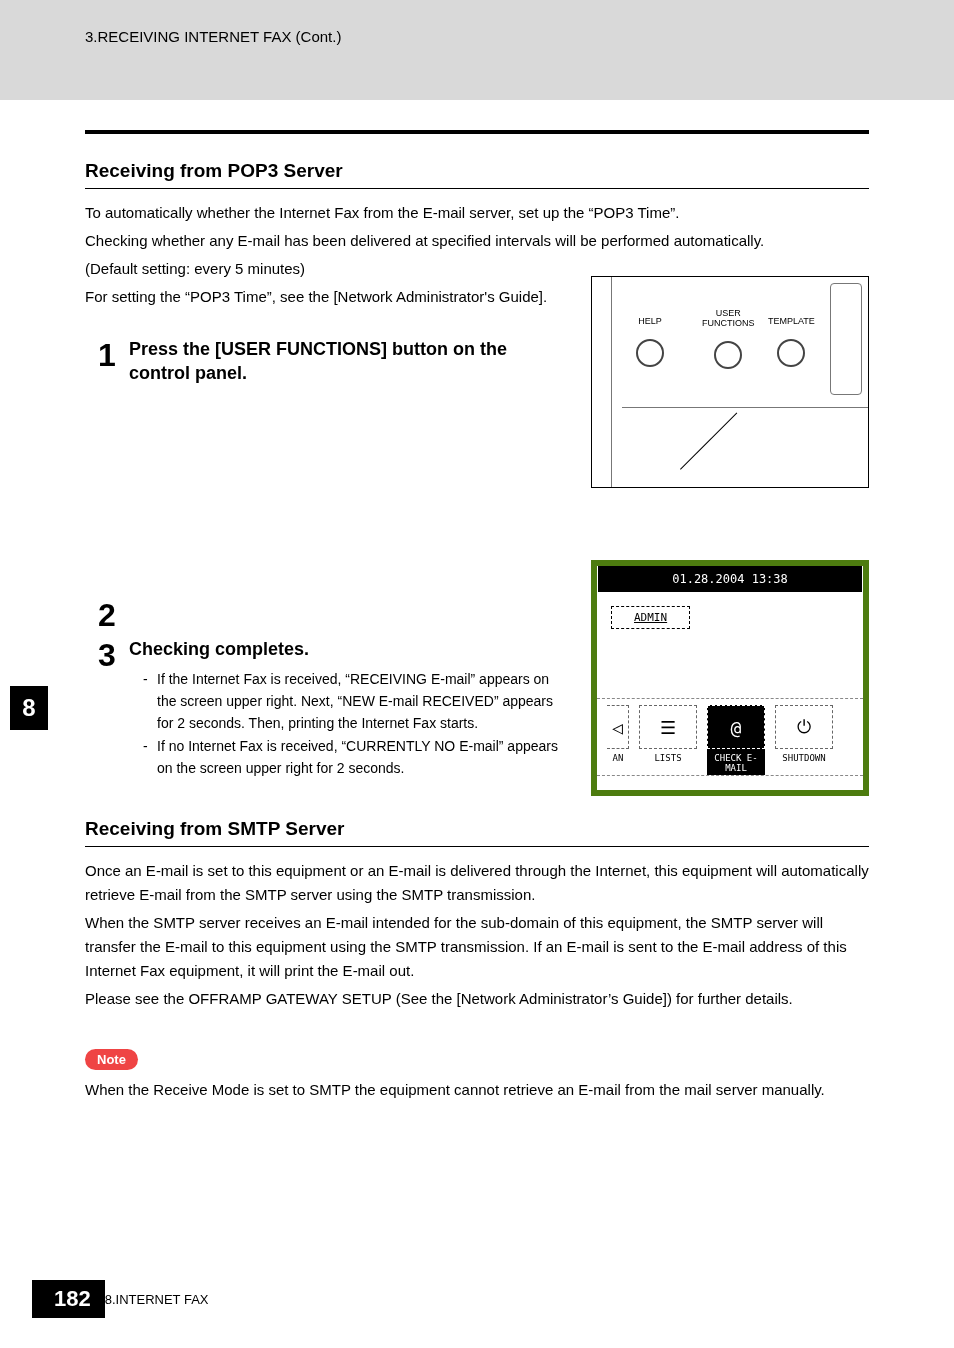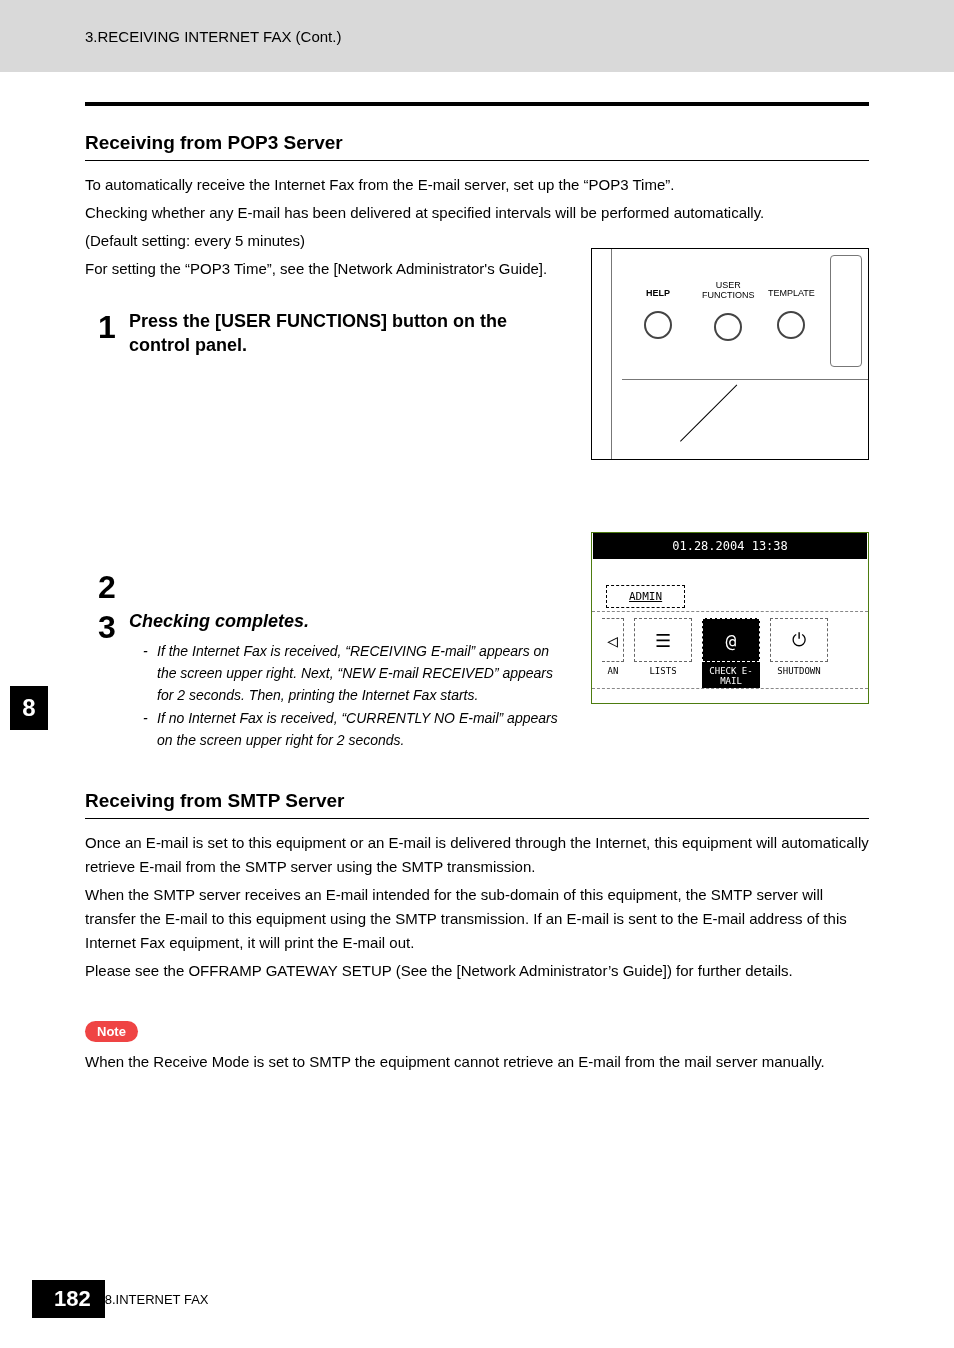--- a/index.html
+++ b/index.html
@@ -6,21 +6,21 @@
   body {
     font-family: Arial, Helvetica, sans-serif;
     background: #fff;
     width: 954px;
     height: 1348px;
     position: relative;
     color: #000;
   }
   .top-bar {
     background: #d9d9d9;
-    height: 72px;
+    height: 100px;
     padding: 28px 0 0 85px;
     font-size: 15px;
   }
   .content {
     padding: 30px 85px 0 85px;
     position: relative;
   }
   .thick-rule {
     border-top: 4px solid #000;
     margin-bottom: 26px;
@@ -110,27 +110,27 @@
   .panel-btn .lbl { font-size:9px; line-height:1.1; display:block; margin-bottom:12px; white-space:pre;}
   .panel-btn .circ { width:28px; height:28px; border:2px solid #444; border-radius:50%; margin:0 auto; }
   .pointer-line { position:absolute; left:88px; top:132px; width:60px; height:60px; }
   .pointer-line::before { content:""; position:absolute; width:80px; height:1px; background:#000; transform:rotate(-45deg); transform-origin:left top; left:0; top:60px;}
 
   
   .lcd-illus {
     position: absolute;
     right: 85px;
     width: 278px;
-    height: 172px;
-    border: 1px solid #4d7c0f;
+    height: 236px;
+    border: 6px solid #4d7c0f;
     background: #fff;
     color:#000;
   }
   .lcd-header{ background:#000; color:#fff; font-family:monospace; font-size:12px; text-align:center; padding:6px 0; margin:0 1px;}
-  .lcd-tab { display:inline-block; margin:26px 0 0 14px; padding:4px 22px; border:1px dashed #000; font-family:monospace; font-size:11px; text-decoration:underline;}
+  .lcd-tab { display:inline-block; margin:14px 0 0 14px; padding:4px 22px; border:1px dashed #000; font-family:monospace; font-size:11px; text-decoration:underline;}
   .lcd-row { position:absolute; left:0; right:0; bottom:14px; height:78px; display:flex; justify-content:flex-start; gap:10px; padding:0 10px; border-bottom:1px dashed #888; border-top:1px dashed #888; padding-top:6px;}
   .lcd-btn { width:58px; text-align:center; font-family:monospace; font-size:9px;}
   .lcd-btn.edge { width:22px; }
   .lcd-btn .ico { width:100%; height:44px; border:1px dashed #666; display:flex; align-items:center; justify-content:center; margin-bottom:4px; font-size:18px;}
   .lcd-btn.edge .ico { border-left:none; }
   .lcd-btn.sel { background:#000; color:#fff; }
   .lcd-btn.sel .ico { border-color:#fff; }
 
   .note-badge {
     display:inline-block;
@@ -168,40 +168,40 @@
 </div>
 
 <div class="chapter-tab">8</div>
 
 <div class="content">
   <div class="thick-rule"></div>
 
   <div class="section-title">Receiving from POP3 Server</div>
 
   <div class="body-block">
-    <div class="body-text">To automatically receive the Internet Fax from the E-mail server, set up the “POP3 Time”.</div>
+    <div class="body-text">To automatically whether the Internet Fax from the E-mail server, set up the “POP3 Time”.</div>
     <div class="body-text">Checking whether any E-mail has been delivered at specified intervals will be performed automatically.</div>
     <div class="body-text">(Default setting: every 5 minutes)</div>
     <div class="body-text">For setting the “POP3 Time”, see the [Network Administrator's Guide].</div>
   </div>
 
   
   <div class="step-row" style="min-height:220px;">
     <div class="step-num">1</div>
     <div class="step-body" style="max-width:420px;">
       <div class="step-title">Press the [USER FUNCTIONS] button on the control panel.</div>
     </div>
   </div>
 
   
   <div class="panel-illus" style="top:176px;">
     <div class="panel-cut"></div>
     <div class="panel-split"></div>
     <div class="panel-right-box"></div>
-    <div class="panel-btn" style="left:52px; top:40px;font-weight:bold;">
+    <div class="panel-btn" style="left:44px; top:40px;">
       <span class="lbl">HELP</span>
       <div class="circ"></div>
     </div>
     <div class="panel-btn" style="left:110px; top:32px;">
       <span class="lbl">USER
 FUNCTIONS</span>
       <div class="circ"></div>
     </div>
     <div class="panel-btn" style="left:176px; top:40px;">
       <span class="lbl">TEMPLATE</span>
@@ -235,21 +235,21 @@
       <div class="lcd-btn">
         <div class="ico">⏻</div>
         <span>SHUTDOWN</span>
       </div>
     </div>
   </div>
 
   
   <div class="step-row" style="margin-top:6px;">
     <div class="step-num">3</div>
-    <div class="step-body" style="max-width:440px;font-style:italic;">
+    <div class="step-body" style="max-width:440px;">
       <div class="step-title">Checking completes.</div>
       <ul class="dash-list">
         <li>If the Internet Fax is received, “RECEIVING E-mail” appears on the screen upper right. Next, “NEW E-mail RECEIVED” appears for 2 seconds. Then, printing the Internet Fax starts.</li>
         <li>If no Internet Fax is received, “CURRENTLY NO E-mail” appears on the screen upper right for 2 seconds.</li>
       </ul>
     </div>
   </div>
 
   <div class="section-gap"></div>
 

